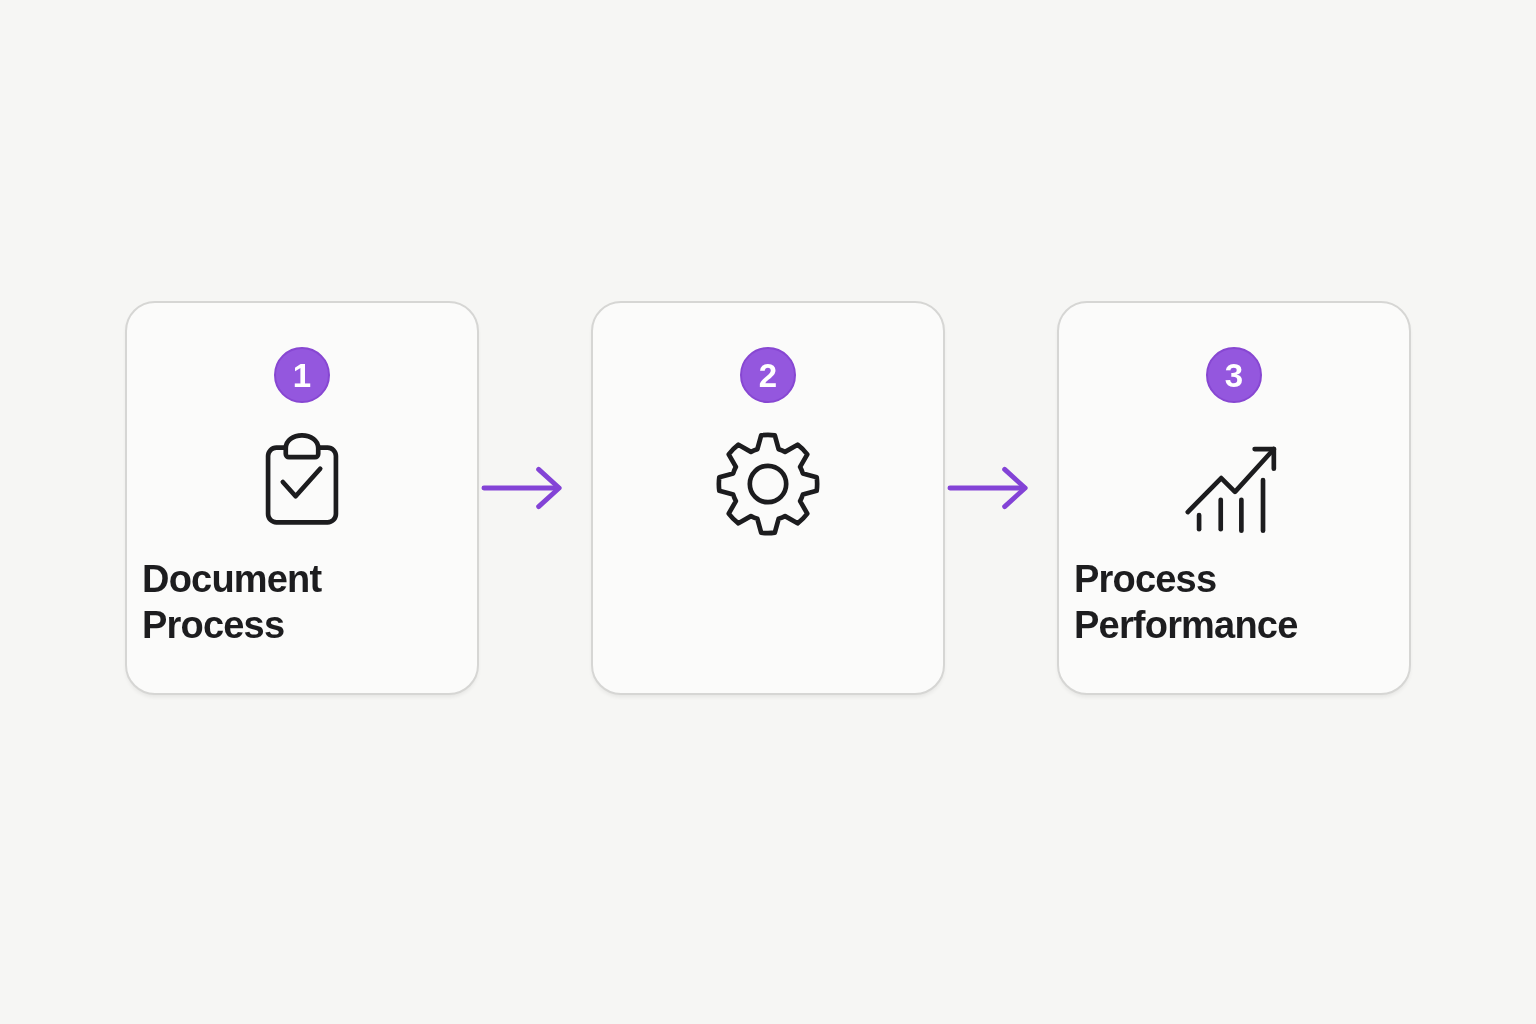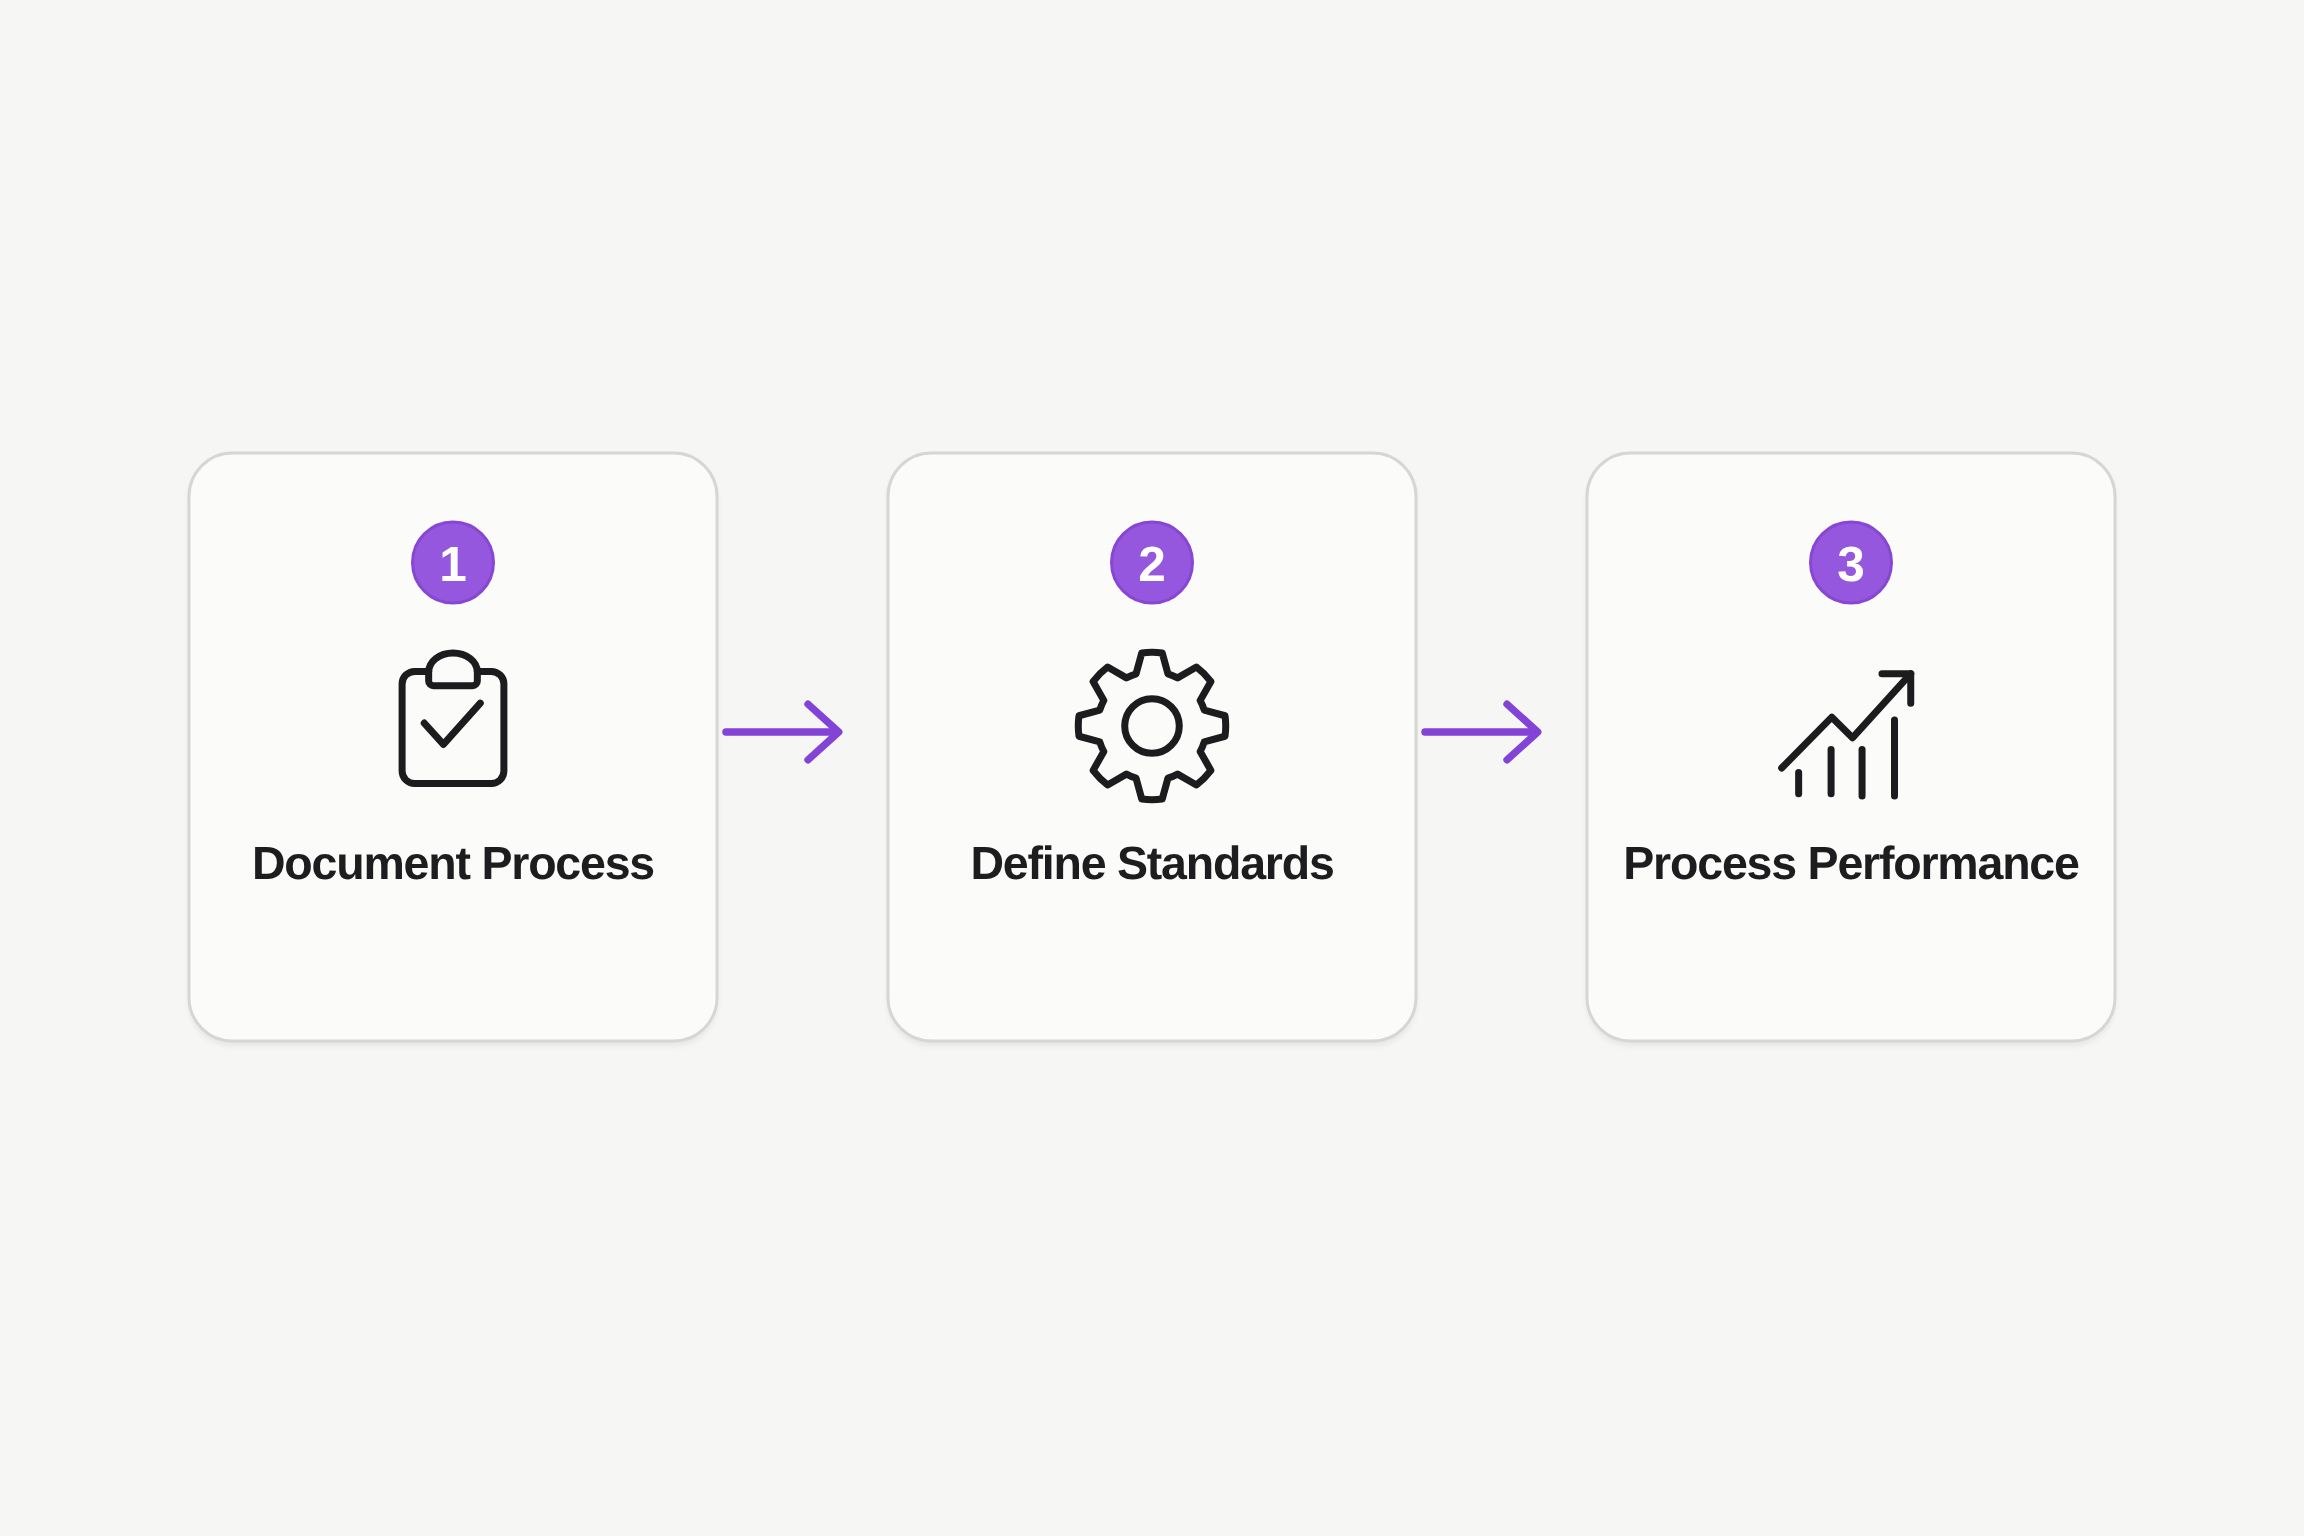--- a/index.html
+++ b/index.html
@@ -62,26 +62,25 @@
   .icon svg {
     height: 118px; width: 118px;
     stroke: currentColor;
     fill: none;
     stroke-width: 0.95;
     stroke-linecap: round;
     stroke-linejoin: round;
   }
   .label {
     margin-top: 14px;
-    font-size: 31px;
+    font-size: 38px;
     font-weight: 700;
     letter-spacing: -0.8px;
     line-height: 1.2;
     color: var(--label-text);
-    text-align: center;
     max-width: 320px;
   }
   .connector {
     width: 112px; height: 394px;
     display: flex;
     align-items: center;
     justify-content: flex-start;
     padding-left: 2px;
   }
   .connector svg {
@@ -119,21 +118,20 @@
   </div>
 
   <div class="card">
     <div class="badge">2</div>
     <div class="icon">
       <svg viewBox="0 0 24 24" aria-hidden="true">
         <path d="M19.08 9.84 L21.9 10.61 A10 10 0 0 1 21.9 13.39 L19.08 14.16 A7.4 7.4 0 0 1 18.53 15.47 L19.99 18.02 A10 10 0 0 1 18.02 19.99 L15.47 18.53 A7.4 7.4 0 0 1 14.16 19.08 L13.39 21.9 A10 10 0 0 1 10.61 21.9 L9.84 19.08 A7.4 7.4 0 0 1 8.53 18.53 L5.98 19.99 A10 10 0 0 1 4.01 18.02 L5.47 15.47 A7.4 7.4 0 0 1 4.92 14.16 L2.1 13.39 A10 10 0 0 1 2.1 10.61 L4.92 9.84 A7.4 7.4 0 0 1 5.47 8.53 L4.01 5.98 A10 10 0 0 1 5.98 4.01 L8.53 5.47 A7.4 7.4 0 0 1 9.84 4.92 L10.61 2.1 A10 10 0 0 1 13.39 2.1 L14.16 4.92 A7.4 7.4 0 0 1 15.47 5.47 L18.02 4.01 A10 10 0 0 1 19.99 5.98 L18.53 8.53 A7.4 7.4 0 0 1 19.08 9.84 Z"></path>
         <circle cx="12" cy="12" r="3.7"></circle>
       </svg>
     </div>
-    <div class="label">Define Standards</div>
   </div>
 
   <div class="connector">
     <svg viewBox="0 0 88 48" aria-hidden="true">
       <path d="M3 24 H79"></path>
       <path d="M59 5 L80 24 L59 43"></path>
     </svg>
   </div>
 
   <div class="card">

